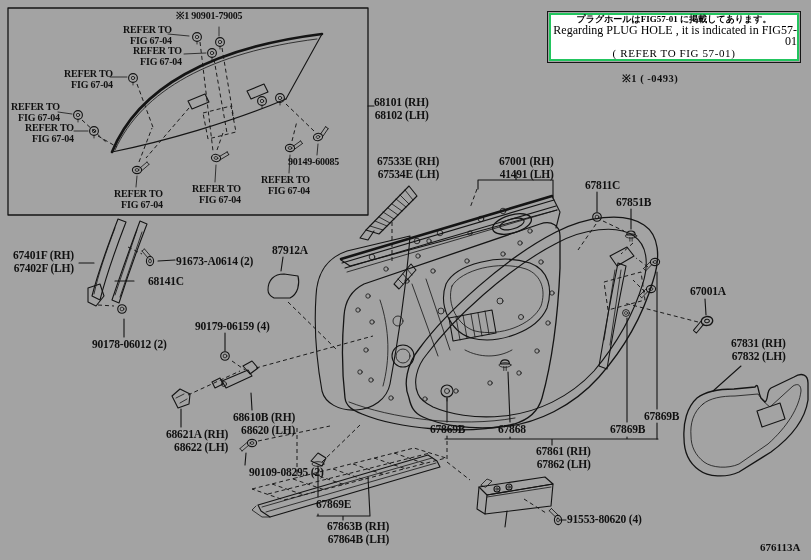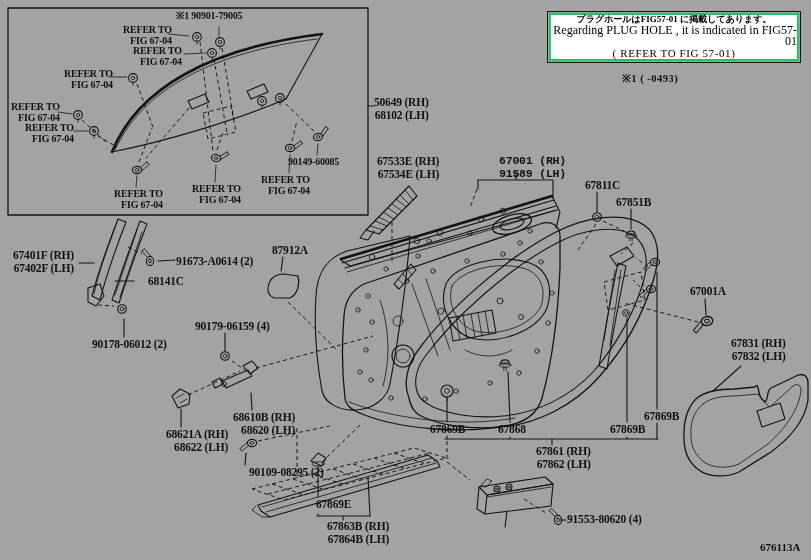--- a/index.html
+++ b/index.html
@@ -340,30 +340,30 @@
         <div>FIG 67-04</div>
       </div>
       <div class="plabel sm" style="left: 261px; top: 175px;">
         <div>REFER TO</div>
         <div>FIG 67-04</div>
       </div>
       <div class="plabel sm" style="left: 288px; top: 157px;">
         <div>90149-60085</div>
       </div>
       <div class="plabel md" style="left: 374px; top: 96px;">
-        <div>50649 (RH)</div>
+        <div>68101 (RH)</div>
         <div>68102 (LH)</div>
       </div>
       <div class="plabel md" style="left: 377px; top: 155px;">
         <div>67533E (RH)</div>
         <div>67534E (LH)</div>
       </div>
-      <div class="plabel md" style="left: 499px; top: 155px; font-family: Liberation Mono, monospace;">
+      <div class="plabel md" style="left: 499px; top: 155px;">
         <div>67001 (RH)</div>
-        <div>91589 (LH)</div>
+        <div>41491 (LH)</div>
       </div>
       <div class="plabel md" style="left: 585px; top: 179px;">
         <div>67811C</div>
       </div>
       <div class="plabel md" style="left: 616px; top: 196px;">
         <div>67851B</div>
       </div>
       <div class="plabel md" style="left: 272px; top: 244px;">
         <div>87912A</div>
       </div>

